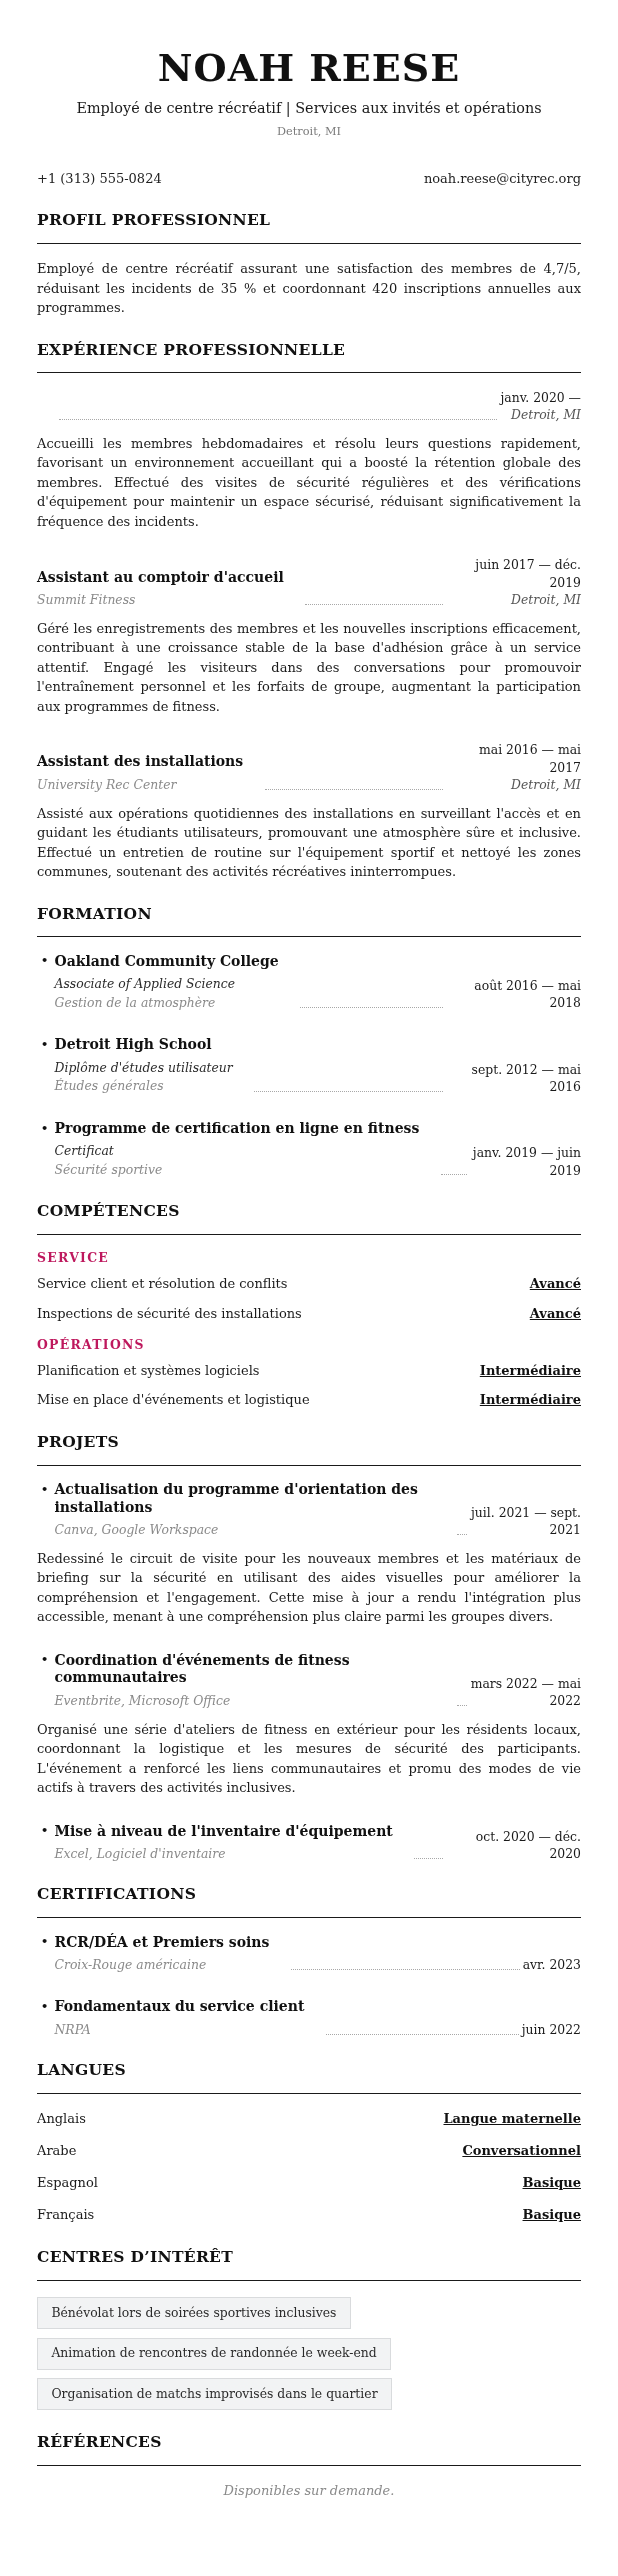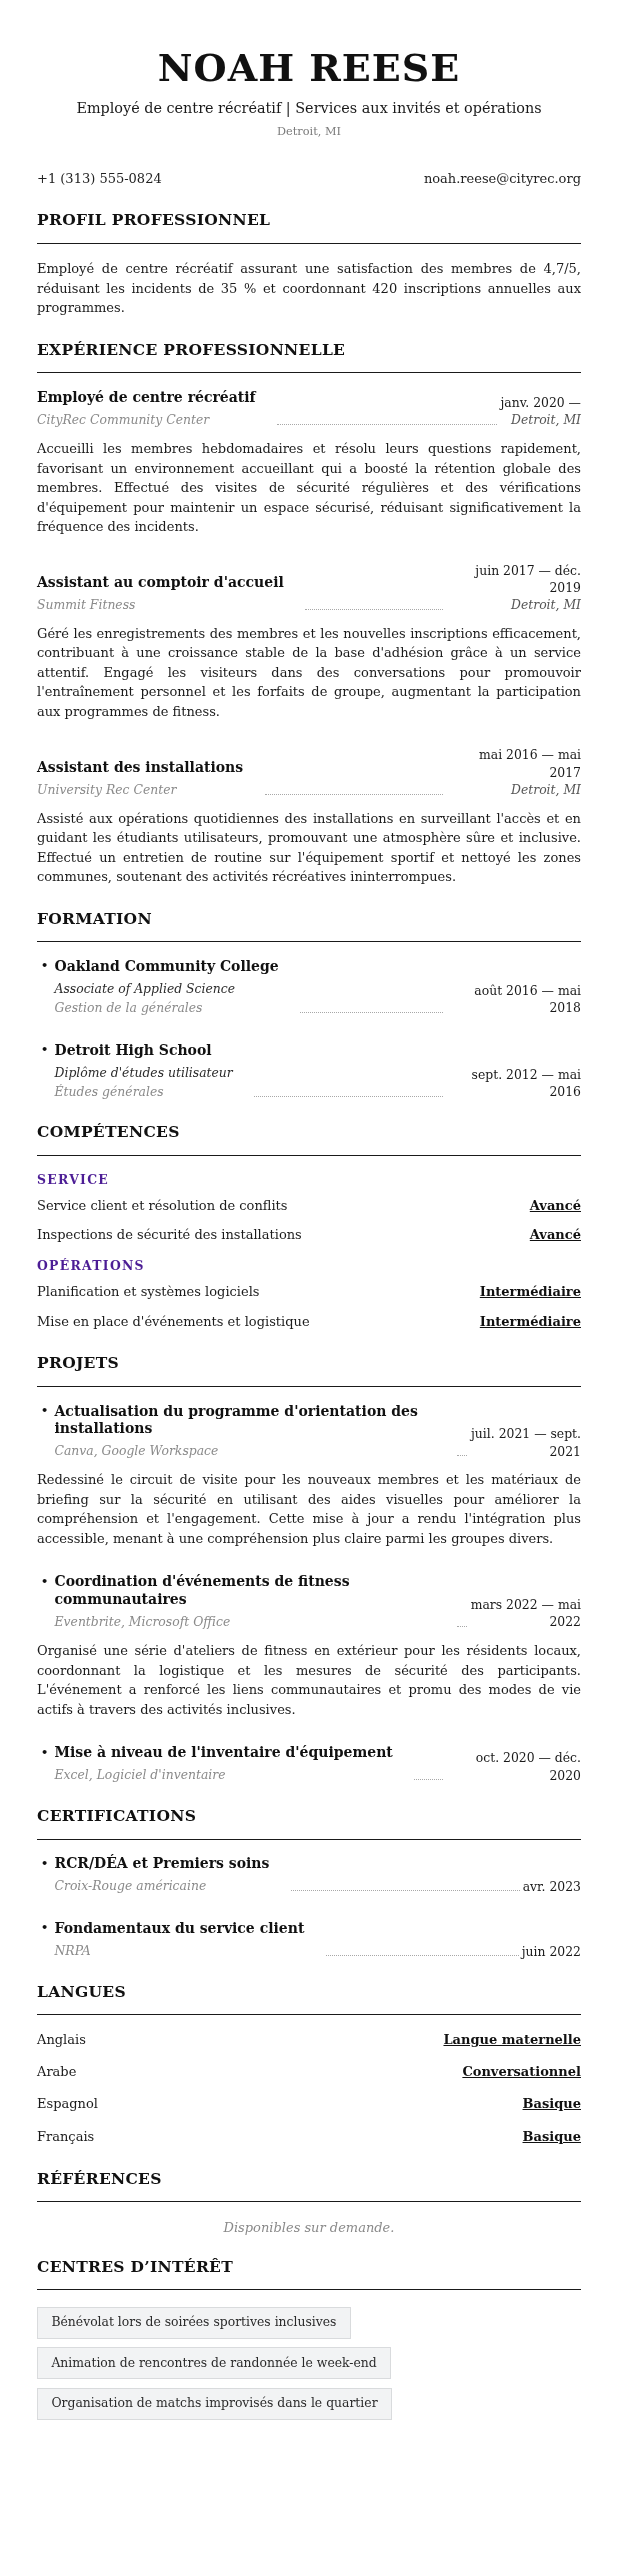--- a/index.html
+++ b/index.html
@@ -41,21 +41,21 @@
   .entry-area { font-size:12.4px; font-style:italic; color:#8a8a8a; line-height:1.35; }
   .entry-date { font-size:12.4px; color:#1a1a1a; line-height:1.4; }
   .entry-loc { font-size:12.4px; font-style:italic; color:#555; line-height:1.4; }
   .entry-desc { margin-top:10.3px; font-size:13px; line-height:1.5; text-align:justify; color:#1b1b1b; }
 
   .bullet { position:relative; padding-left:17.5px; }
   .bullet::before { content:"•"; position:absolute; left:4.1px; top:0.5px; font-size:11.3px; color:#111; }
   .indent { padding-left:17.5px; }
 
   
-  .skill-cat { font-size:12.4px; font-weight:bold; letter-spacing:1.3px; color:#4c1d95; margin:13.4px 0 10.3px 0; }
+  .skill-cat { font-size:12.4px; font-weight:bold; letter-spacing:1.3px; color:#be185d; margin:13.4px 0 10.3px 0; }
   .skill-cat:first-child { margin-top:0; }
   .kv-row { display:flex; justify-content:space-between; align-items:baseline; font-size:13px; line-height:1.45; margin-bottom:10.3px; }
   .kv-row:last-child { margin-bottom:0; }
   .kv-name { color:#1b1b1b; }
   .kv-level { font-weight:bold; color:#111; text-align:right;text-decoration:underline; }
 
   
   .lang-row { margin-bottom:13.4px;gap:28px; }
 
   
@@ -90,24 +90,20 @@
       <p class="para">Employé de centre récréatif assurant une satisfaction des membres de 4,7/5, réduisant les incidents de 35 % et coordonnant 420 inscriptions annuelles aux programmes.</p>
     </div>
   </div>
 
   <div class="section">
     <div class="sec-head">EXPÉRIENCE PROFESSIONNELLE</div>
     <div class="sec-body">
 
       <div class="entry">
         <div class="entry-head">
-          <div class="entry-left">
-            <div class="entry-title">Employé de centre récréatif</div>
-            <div class="entry-area">CityRec Community Center</div>
-          </div>
           <div class="leader"></div>
           <div class="entry-right">
             <div class="entry-date">janv. 2020 —</div>
             <div class="entry-loc">Detroit, MI</div>
           </div>
         </div>
         <p class="entry-desc">Accueilli les membres hebdomadaires et résolu leurs questions rapidement, favorisant un environnement accueillant qui a boosté la rétention globale des membres. Effectué des visites de sécurité régulières et des vérifications d'équipement pour maintenir un espace sécurisé, réduisant significativement la fréquence des incidents.</p>
       </div>
 
       <div class="entry">
@@ -145,21 +141,21 @@
 
   <div class="section">
     <div class="sec-head">FORMATION</div>
     <div class="sec-body">
 
       <div class="entry">
         <div class="entry-head">
           <div class="entry-left">
             <div class="entry-title bullet">Oakland Community College</div>
             <div class="entry-sub indent">Associate of Applied Science</div>
-            <div class="entry-area indent">Gestion de la générales</div>
+            <div class="entry-area indent">Gestion de la atmosphère</div>
           </div>
           <div class="leader"></div>
           <div class="entry-right">
             <div class="entry-date">août 2016 — mai 2018</div>
           </div>
         </div>
       </div>
 
       <div class="entry">
         <div class="entry-head">
@@ -168,20 +164,33 @@
             <div class="entry-sub indent">Diplôme d'études utilisateur</div>
             <div class="entry-area indent">Études générales</div>
           </div>
           <div class="leader"></div>
           <div class="entry-right">
             <div class="entry-date">sept. 2012 — mai 2016</div>
           </div>
         </div>
       </div>
 
+      <div class="entry">
+        <div class="entry-head">
+          <div class="entry-left">
+            <div class="entry-title bullet">Programme de certification en ligne en fitness</div>
+            <div class="entry-sub indent">Certificat</div>
+            <div class="entry-area indent">Sécurité sportive</div>
+          </div>
+          <div class="leader"></div>
+          <div class="entry-right narrow">
+            <div class="entry-date">janv. 2019 — juin 2019</div>
+          </div>
+        </div>
+      </div>
 
     </div>
   </div>
 
   <div class="section">
     <div class="sec-head">COMPÉTENCES</div>
     <div class="sec-body">
       <div class="skill-cat">SERVICE</div>
       <div class="kv-row">
         <span class="kv-name">Service client et résolution de conflits</span>
@@ -297,30 +306,30 @@
       </div>
       <div class="kv-row lang-row">
         <span class="kv-name">Espagnol</span>
         <span class="kv-level">Basique</span>
       </div>
       <div class="kv-row lang-row">
         <span class="kv-name">Français</span>
         <span class="kv-level">Basique</span>
       </div>
     </div>
-  </div>
-
-  <div class="section">
-    <div class="sec-head">RÉFÉRENCES</div>
-    <div class="ref-note">Disponibles sur demande.</div>
   </div>
 
   <div class="section">
     <div class="sec-head">CENTRES D’INTÉRÊT</div>
     <div class="chips">
       <div class="chip">Bénévolat lors de soirées sportives inclusives</div>
       <div class="chip">Animation de rencontres de randonnée le week-end</div>
       <div class="chip">Organisation de matchs improvisés dans le quartier</div>
     </div>
   </div>
 
+  <div class="section">
+    <div class="sec-head">RÉFÉRENCES</div>
+    <div class="ref-note">Disponibles sur demande.</div>
+  </div>
+
 </div>
 
 
 </body></html>

